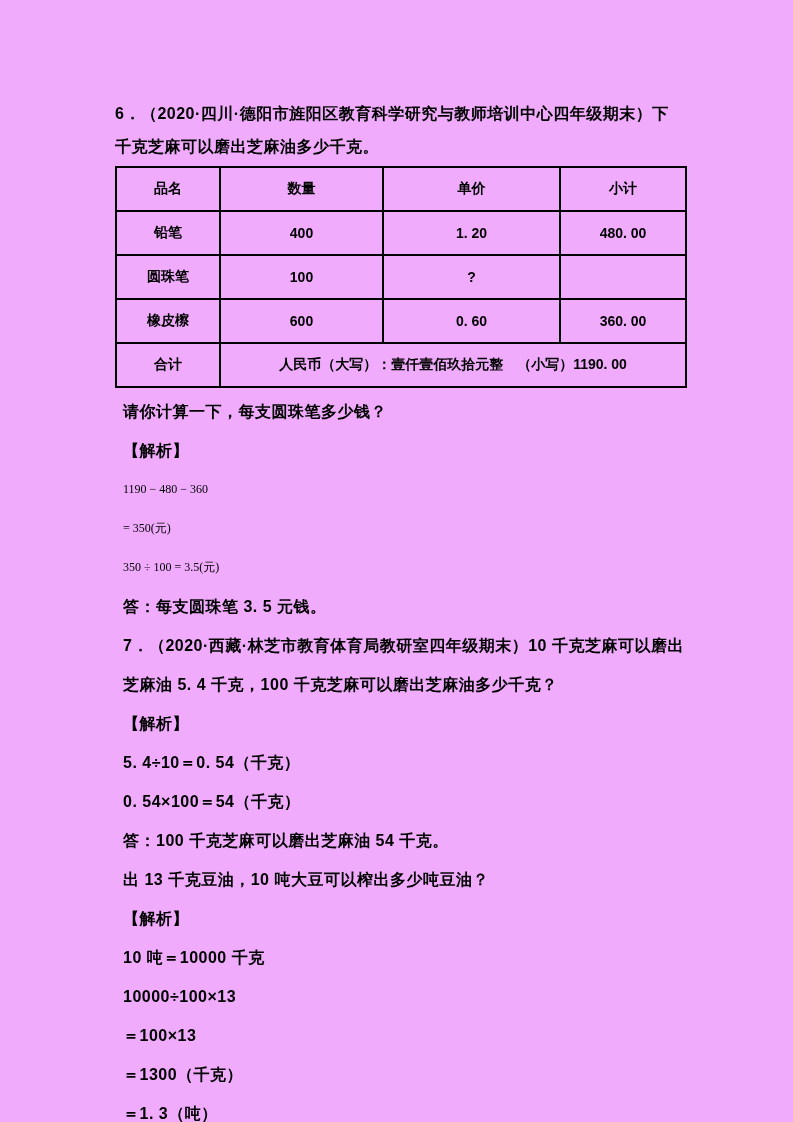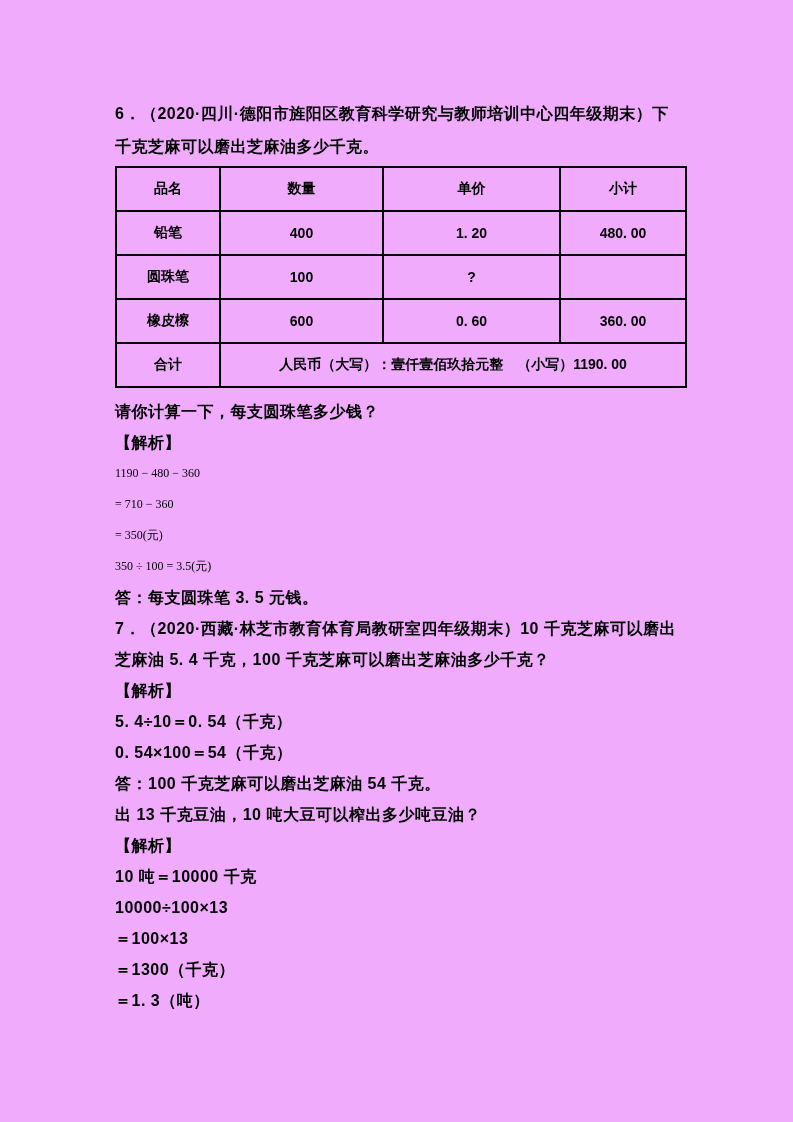--- a/index.html
+++ b/index.html
@@ -9,21 +9,21 @@
     margin:0 auto;
     background:#f0abfc;
     color:#000000;
     box-sizing:border-box;
     padding:97px 100px 0 115px;
     font-family:"Liberation Sans",sans-serif;
     overflow:hidden;
   }
   .cn{font-weight:bold;}
   .pline{margin:0;line-height:33px;font-size:16px;letter-spacing:0.5px;}
-  .line{margin:0;line-height:31px;font-size:16px;letter-spacing:0.5px;}
+  .line{margin:8px;line-height:31px;font-size:16px;letter-spacing:0.5px;}
   .math{
     font-family:"Liberation Serif",serif;
     font-weight:normal;
     font-size:12px;
     letter-spacing:0px;
   }
   table.receipt{
     border-collapse:collapse;
     table-layout:fixed;
     width:570px;
@@ -84,21 +84,20 @@
       <tr>
         <td>合计</td>
         <td colspan="3">人民币（大写）：壹仟壹佰玖拾元整　（小写）1190. 00</td>
       </tr>
     </tbody>
   </table>
 
   <p class="line cn">请你计算一下，每支圆珠笔多少钱？</p>
   <p class="line cn">【解析】</p>
   <p class="line math">1190 − 480 − 360</p>
-  <p class="line math">= 710 − 360</p>
   <p class="line math">= 350(元)</p>
   <p class="line math">350 ÷ 100 = 3.5(元)</p>
   <p class="line cn">答：每支圆珠笔 3. 5 元钱。</p>
 
   <p class="line cn">7．（2020·西藏·林芝市教育体育局教研室四年级期末）10 千克芝麻可以磨出</p>
   <p class="line cn">芝麻油 5. 4 千克，100 千克芝麻可以磨出芝麻油多少千克？</p>
   <p class="line cn">【解析】</p>
   <p class="line cn">5. 4÷10＝0. 54（千克）</p>
   <p class="line cn">0. 54×100＝54（千克）</p>
   <p class="line cn">答：100 千克芝麻可以磨出芝麻油 54 千克。</p>

